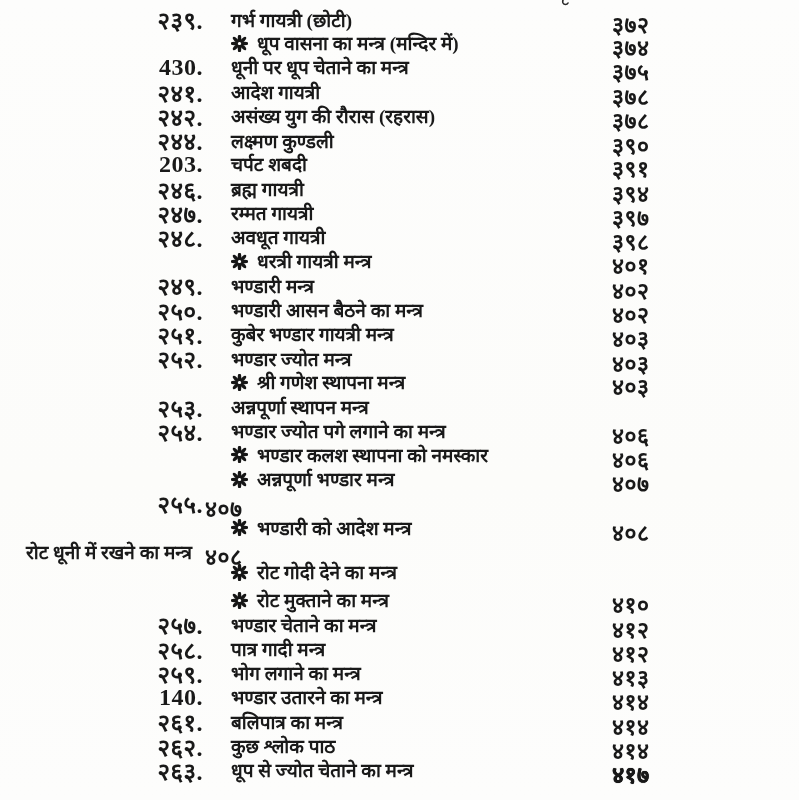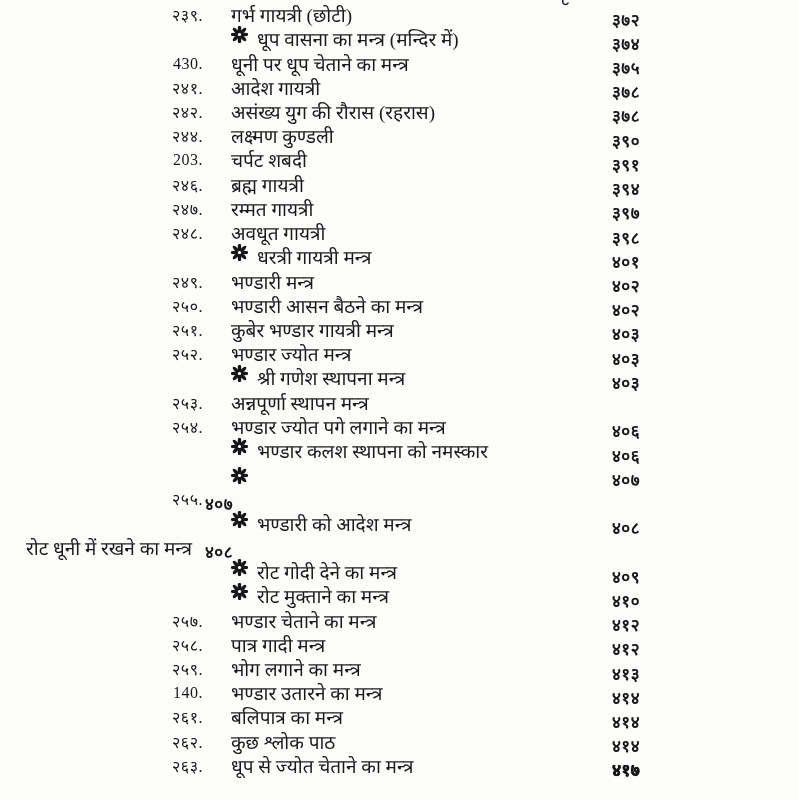--- a/index.html
+++ b/index.html
@@ -17,41 +17,42 @@
     position:absolute;top:3px;left:0;right:0;
   }
   .row{
     height:24.22px;
     display:grid;
     grid-template-columns:205px 407px 1fr;
     align-items:center;
   }
   .num{
     text-align:right;
-    font-size:16px;
-    font-weight:400;
+    font-size:24px;
+    font-weight:700;
     padding-right:2px;
     letter-spacing:0.5px;
     white-space:nowrap;
   }
   .title-cell{
     padding-left:26px;
     font-size:19px;
-    font-weight:400;
+    font-weight:700;
     display:flex;
+    align-items:center;
     white-space:nowrap;
     overflow:hidden;
   }
   .flower{
     width:17px;height:17px;
     margin-right:9px;
     flex:0 0 auto;
   }
   .pg{
-    font-size:17px;
+    font-size:23px;
     font-weight:600;
     transform:translateY(4px);
     letter-spacing:0.5px;
     white-space:nowrap;
   }
   .pg.bold{
     font-weight:800;
     text-shadow:0 0 0.8px #000, 0.4px 0 0 #000;
   }
   .fragment{
@@ -298,20 +299,21 @@
           <ellipse cx="0" cy="7.2" rx="2.5" ry="5.6"></ellipse>
           <ellipse cx="-7.2" cy="0" rx="5.6" ry="2.5"></ellipse>
           <ellipse cx="7.2" cy="0" rx="5.6" ry="2.5"></ellipse>
           <ellipse cx="0" cy="-7.2" rx="2.5" ry="5.6" transform="rotate(45)"></ellipse>
           <ellipse cx="0" cy="7.2" rx="2.5" ry="5.6" transform="rotate(45)"></ellipse>
           <ellipse cx="-7.2" cy="0" rx="5.6" ry="2.5" transform="rotate(45)"></ellipse>
           <ellipse cx="7.2" cy="0" rx="5.6" ry="2.5" transform="rotate(45)"></ellipse>
           <circle cx="0" cy="0" r="2.2" fill="#fdfdfc"></circle>
         </g>
       </svg>
+      <span>अन्नपूर्णा भण्डार मन्त्र</span>
     </div>
     <div class="pg">४०७</div>
   </div>
 
   <div class="row">
     <div class="num">२५५.</div>
     <div class="pg">४०७</div>
   </div>
 
   <div class="row">
@@ -354,21 +356,20 @@
           <ellipse cx="7.2" cy="0" rx="5.6" ry="2.5"></ellipse>
           <ellipse cx="0" cy="-7.2" rx="2.5" ry="5.6" transform="rotate(45)"></ellipse>
           <ellipse cx="0" cy="7.2" rx="2.5" ry="5.6" transform="rotate(45)"></ellipse>
           <ellipse cx="-7.2" cy="0" rx="5.6" ry="2.5" transform="rotate(45)"></ellipse>
           <ellipse cx="7.2" cy="0" rx="5.6" ry="2.5" transform="rotate(45)"></ellipse>
           <circle cx="0" cy="0" r="2.2" fill="#fdfdfc"></circle>
         </g>
       </svg>
       <span>रोट गोदी देने का मन्त्र</span>
     </div>
-    <div class="pg">४०९</div>
   </div>
 
   <div class="row">
     <div class="num"></div>
     <div class="title-cell">
       <svg class="flower" viewBox="-12 -12 24 24">
         <g fill="#161616">
           <ellipse cx="0" cy="-7.2" rx="2.5" ry="5.6"></ellipse>
           <ellipse cx="0" cy="7.2" rx="2.5" ry="5.6"></ellipse>
           <ellipse cx="-7.2" cy="0" rx="5.6" ry="2.5"></ellipse>

